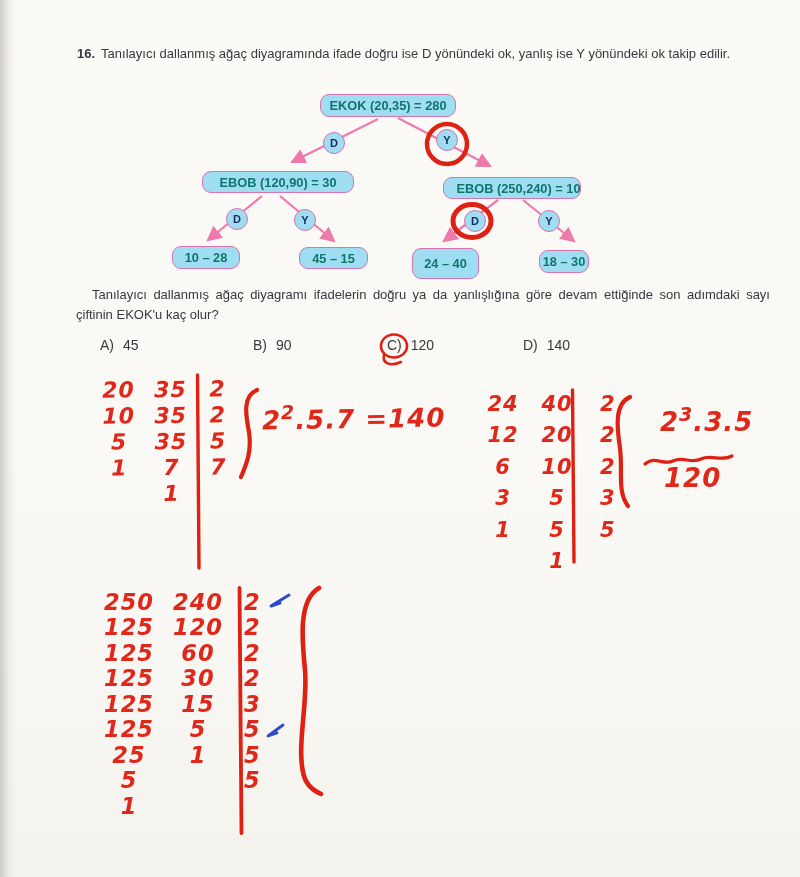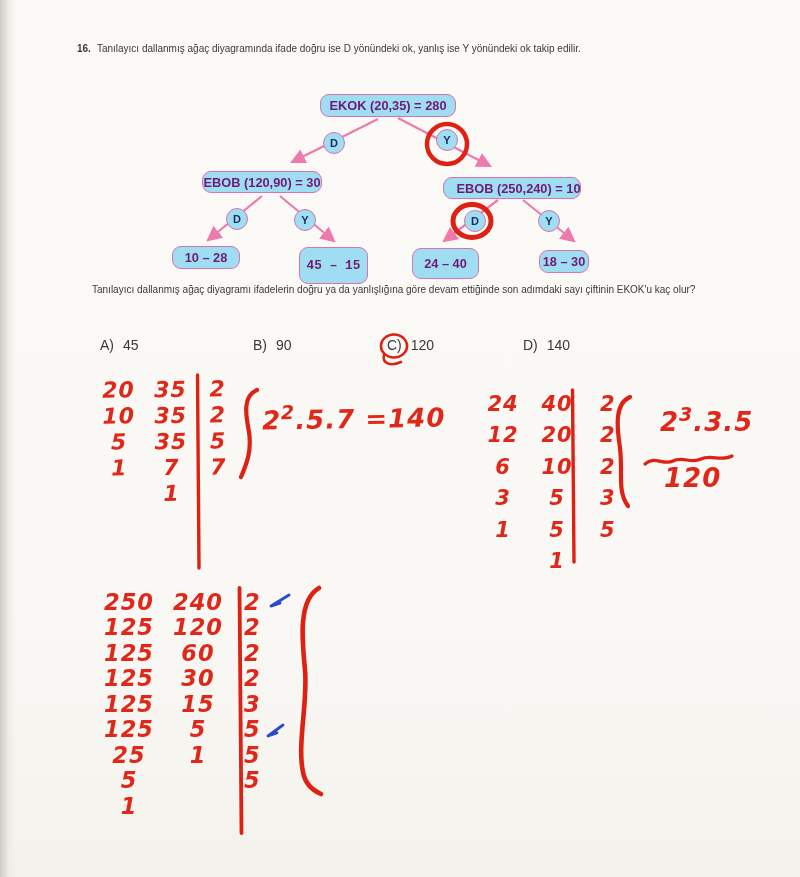--- a/index.html
+++ b/index.html
@@ -6,31 +6,31 @@
   .page {
     position:relative; width:800px; height:877px; overflow:hidden;
     background:linear-gradient(180deg,#fcfaf7 0%,#faf8f4 70%,#f4f2ed 100%);
     font-family:"Liberation Sans", sans-serif;
   }
   .edge-left {
     position:absolute; left:0; top:0; width:16px; height:100%;
     background:linear-gradient(90deg,#c7c4bf 0%, #eceae5 55%, rgba(236,234,229,0) 100%);
     opacity:.85;
   }
-  .print { color:#38383e; font-size:10px; line-height:1.5; }
+  .print { color:#38383e; font-size:13px; line-height:1.5; }
   .q-intro { position:absolute; left:60px; top:31px; width:694px; text-align:justify; text-indent:17px; }
   .q-intro b { margin-right:6px; }
   .q-body  { position:absolute; left:60px; top:272px; width:694px; text-align:justify; text-indent:16px;margin-left:16px; }
   .option { position:absolute; top:337px; font-size:14px; color:#38383e; display:flex; gap:9px; z-index:3; }
   .svg-layer { position:absolute; left:0; top:0; pointer-events:none; }
   .under { z-index:1; } .over { z-index:5; }
   .node {
     position:absolute; box-sizing:border-box; z-index:2;
     background:#9fdef2; border:1.6px solid #d773ae; border-radius:9px;
-    color:#701a75; font-weight:bold; font-size:12.8px;
+    color:#0f766e; font-weight:bold; font-size:12.8px;
     display:flex; align-items:center; justify-content:center; white-space:nowrap;
   }
   .dy {
     position:absolute; box-sizing:border-box; z-index:2;
     width:22px; height:22px; border-radius:50%;
     background:#9fdef2; border:1.5px solid #d773ae;
     color:#1c2a58; font-size:11px; font-weight:bold;
     display:flex; align-items:center; justify-content:center;
   }
   .hw { font-family:"DejaVu Sans", sans-serif; font-style:italic; font-weight:bold; color:#e0281a; letter-spacing:1px; }
@@ -66,24 +66,24 @@
       <line x1="378" y1="119" x2="292" y2="162" marker-end="url(#ah)"></line>
       <line x1="398" y1="118" x2="490" y2="166" marker-end="url(#ah)"></line>
       <line x1="262" y1="196" x2="208" y2="240" marker-end="url(#ah)"></line>
       <line x1="280" y1="196" x2="334" y2="241" marker-end="url(#ah)"></line>
       <line x1="498" y1="200" x2="444" y2="241" marker-end="url(#ah)"></line>
       <line x1="523" y1="200" x2="574" y2="241" marker-end="url(#ah)"></line>
     </g>
   </svg>
 
   <div class="node" style="left:320px; top:94px;  width:136px; height:23px;">EKOK (20,35) = 280</div>
-  <div class="node" style="left:202px; top:171px; width:120px; height:22px;">EBOB (120,90) = 30</div>
+  <div class="node" style="left:202px; top:171px; width:152px; height:22px;">EBOB (120,90) = 30</div>
   <div class="node" style="left:443px; top:177px; width:138px; height:22px;padding-left:13px;">EBOB (250,240) = 10</div>
   <div class="node" style="left:172px; top:246px; width:68px; height:23px;">10 – 28</div>
-  <div class="node" style="left:299px; top:247px; width:69px; height:37px;font-family:Liberation Mono, monospace;">45 – 15</div>
+  <div class="node" style="left:299px; top:247px; width:69px; height:22px;">45 – 15</div>
   <div class="node" style="left:412px; top:248px; width:67px; height:31px;">24 – 40</div>
   <div class="node" style="left:539px; top:250px; width:50px; height:23px;">18 – 30</div>
 
   <div class="dy" style="left:323px; top:132px;">D</div>
   <div class="dy" style="left:436px; top:129px;">Y</div>
   <div class="dy" style="left:226px; top:208px;">D</div>
   <div class="dy" style="left:294px; top:209px;">Y</div>
   <div class="dy" style="left:464px; top:210px;">D</div>
   <div class="dy" style="left:538px; top:210px;">Y</div>
 

